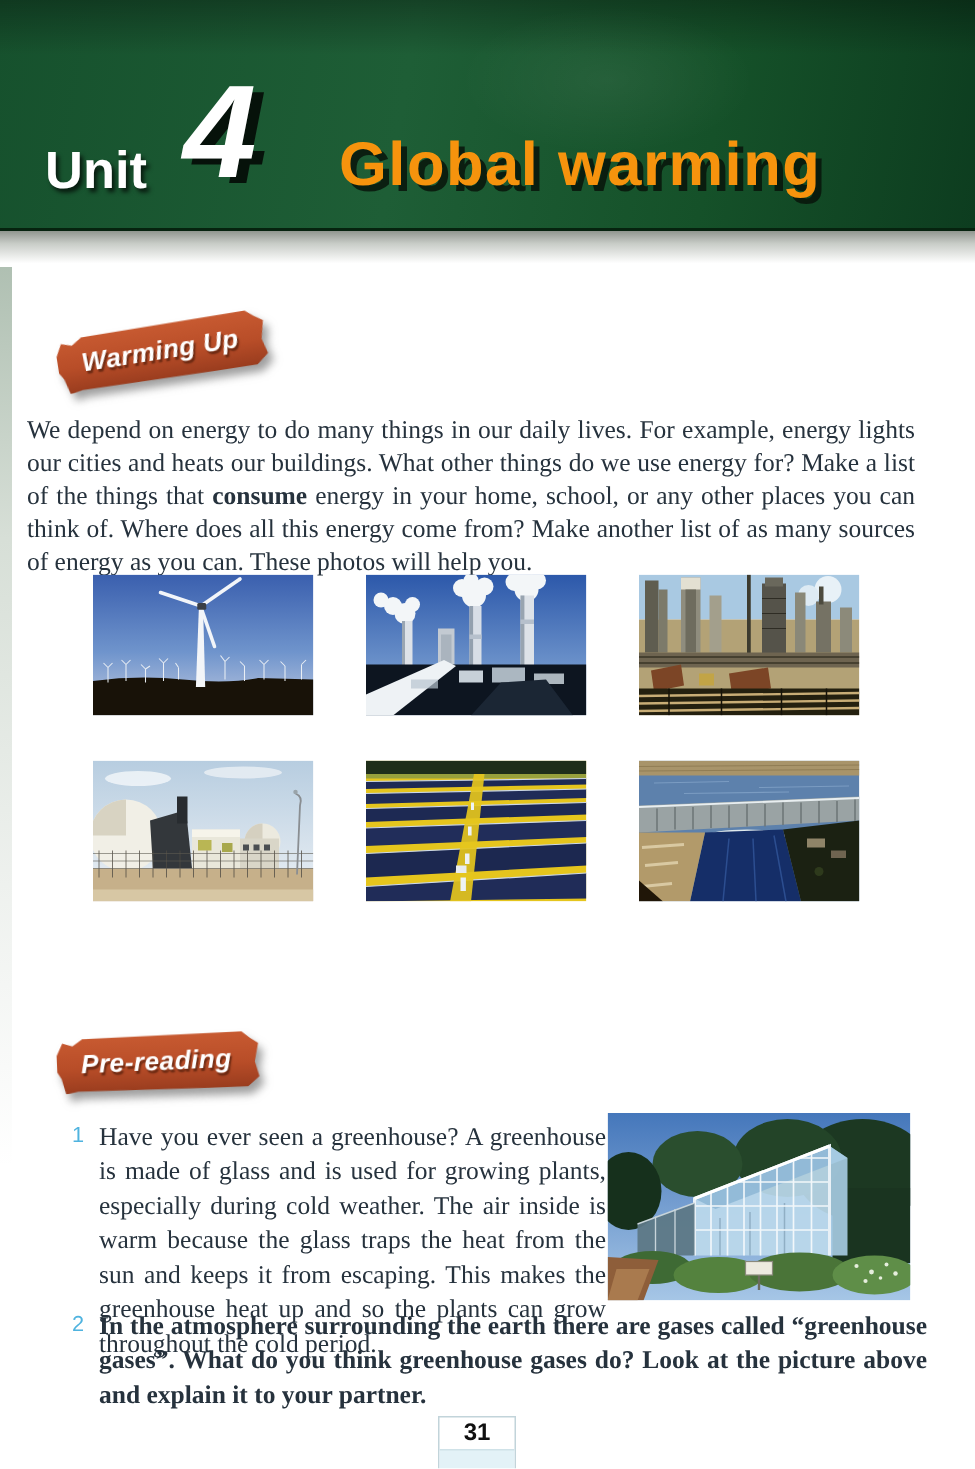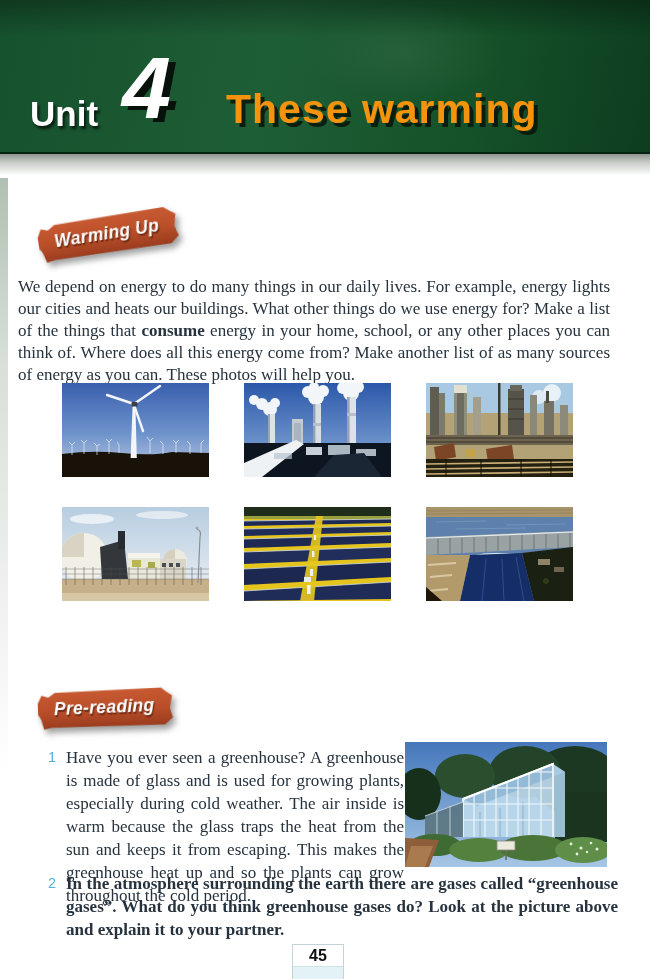--- a/index.html
+++ b/index.html
@@ -94,21 +94,21 @@
   .pagetab { display:block; height:13px; background:#e3f2f7; border-top:1px solid #cfe2e8; }
 </style>
 </head>
 <body>
 
 <div class="page">
 
   <header class="banner">
     <span class="unit-word">Unit</span>
     <span class="unit-num">4</span>
-    <span class="unit-title">These warming</span>
+    <span class="unit-title">Global warming</span>
   </header>
   <div class="banner-fade"></div>
   <div class="left-edge"></div>
 
   <div class="badge-wrap warming">
     <span class="badge">Warming Up</span>
   </div>
 
   <p class="para para1"><span>We depend on energy to do many things in our daily lives. For example, energy lights our cities and heats our buildings. What other things do we use energy for? Make a list of the things that </span><b>consume</b><span> energy in your home, school, or any other places you can think of. Where does all this energy come from? Make another list of as many sources of energy as you can. These photos will help you.</span></p>
 
@@ -457,17 +457,17 @@
       </svg>
     </figure>
   </div>
 
   <div class="item item2">
     <span class="num">2</span>
     <p class="itext">In the atmosphere surrounding the earth there are gases called “greenhouse gases”. What do you think greenhouse gases do? Look at the picture above and explain it to your partner.</p>
   </div>
 
   <footer class="pagebox">
-    <span class="pagenum">45</span>
+    <span class="pagenum">31</span>
     <span class="pagetab"></span>
   </footer>
 
 </div>
 
 </body></html>

